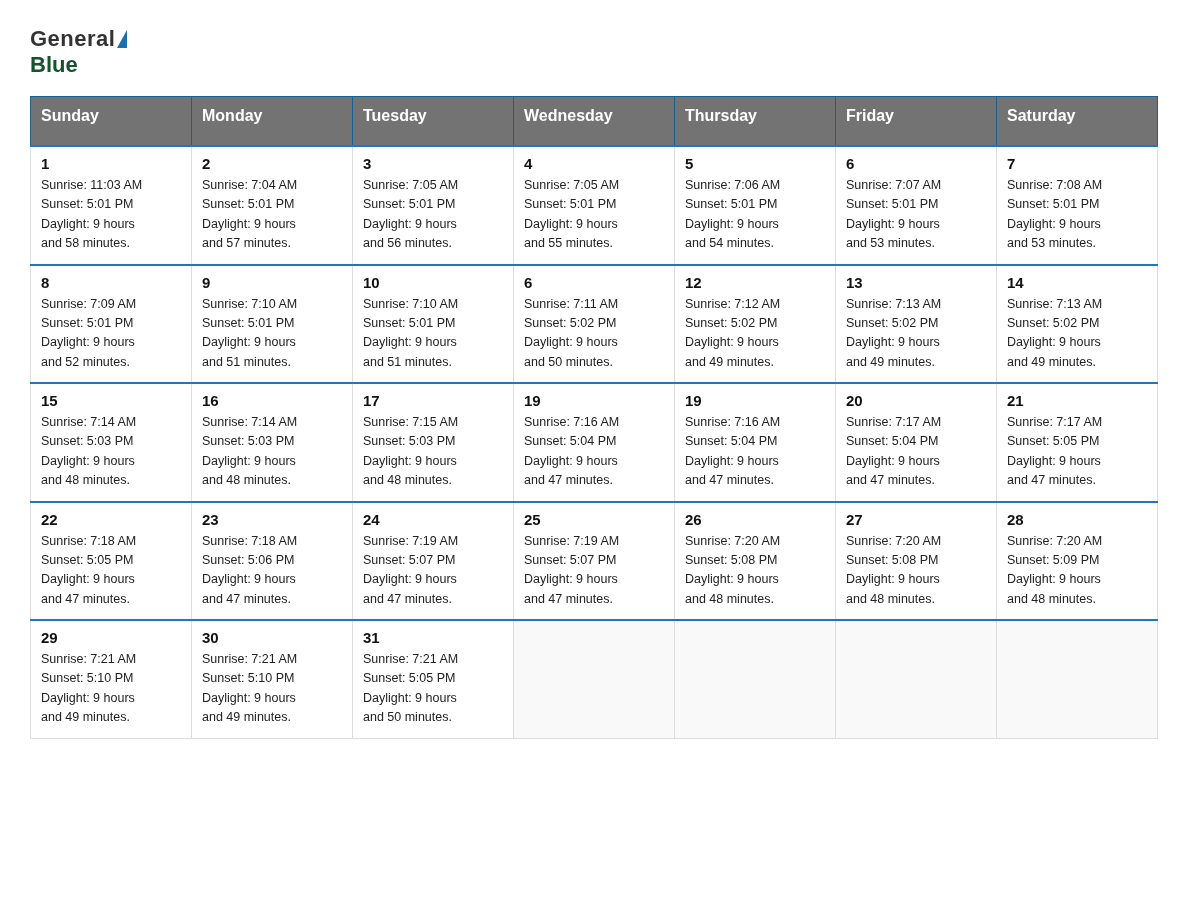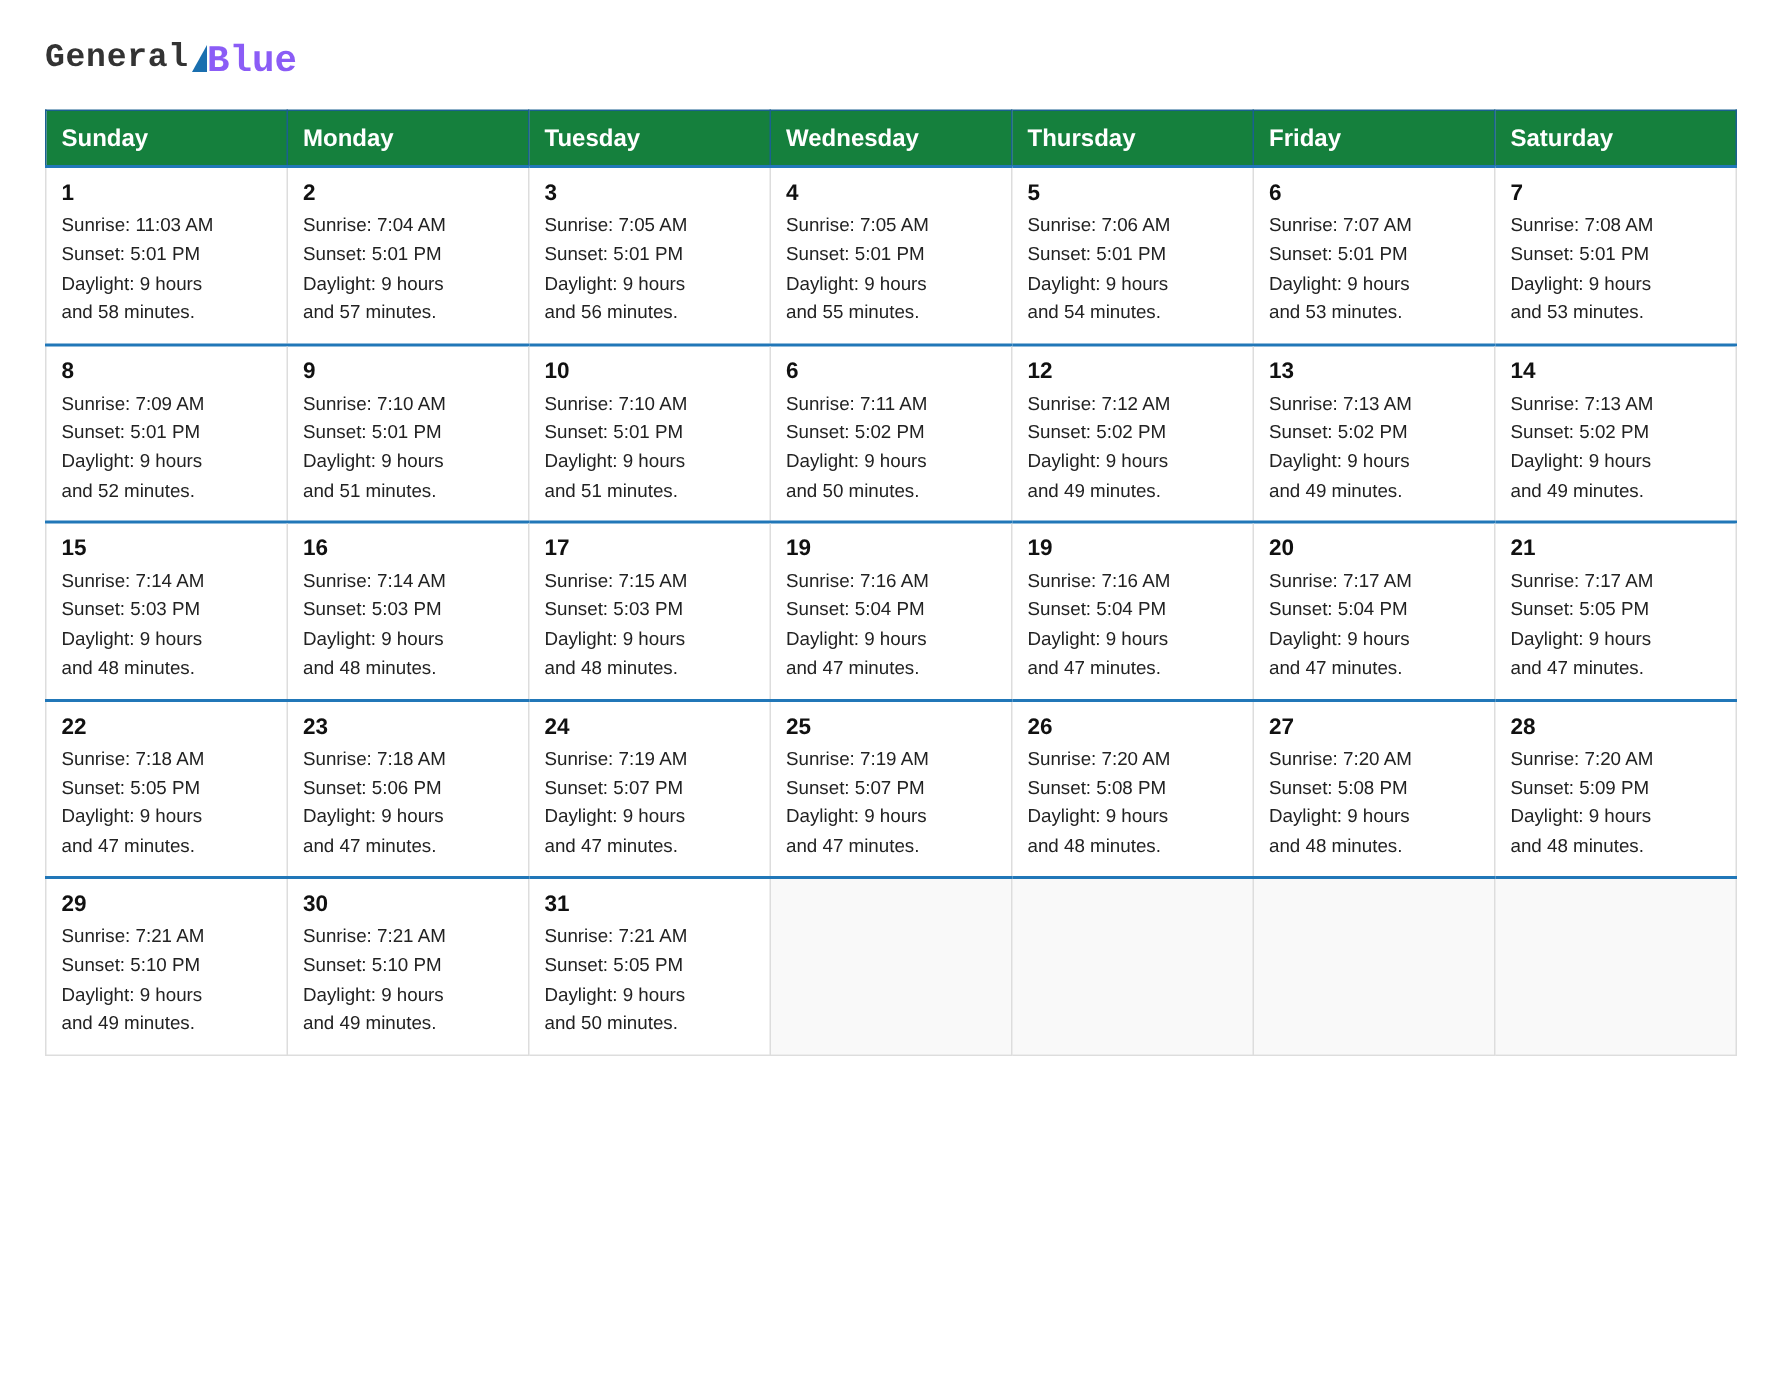--- a/index.html
+++ b/index.html
@@ -11,35 +11,34 @@
       min-height: 918px;
     }
     .header {
       display: flex;
       justify-content: space-between;
       align-items: flex-start;
       margin-bottom: 18px;
     }
     .logo {
       display: flex;
-      flex-direction: row;
+      flex-direction: column;
       align-items: flex-start;
       padding-top: 6px;
-      font-family: Liberation Mono, monospace;
     }
     .logo-general {
       font-size: 22px;
       font-weight: bold;
       color: #333;
       letter-spacing: 0.5px;
     }
     .logo-blue {
-      font-size: 25px;
-      font-weight: bold;
-      color: #8b5cf6;
+      font-size: 22px;
+      font-weight: bold;
+      color: #14532d;
     }
     .logo-triangle {
       display: inline-block;
       width: 0;
       height: 0;
       border-left: 10px solid transparent;
       border-bottom: 18px solid #1a6faf;
       margin-left: 2px;
       vertical-align: middle;
     }
@@ -60,25 +59,25 @@
       font-size: 20px;
       color: #444;
       margin-top: 4px;
     }
     .calendar-table {
       width: 100%;
       border-collapse: collapse;
       table-layout: fixed;
     }
     .calendar-table thead tr th {
-      background: #15803d;
+      background: #737373;
       color: #fff;
       font-size: 16px;
       font-weight: bold;
-      padding: 10px 10px 8px 10px;
+      padding: 10px 10px 20px 10px;
       text-align: left;
       border: 1px solid #1a6090;
     }
     .calendar-table tbody tr td {
       vertical-align: top;
       padding: 8px 10px 10px 10px;
       border: 1px solid #ccc;
       font-size: 13px;
       color: #222;
       background: #fff;

